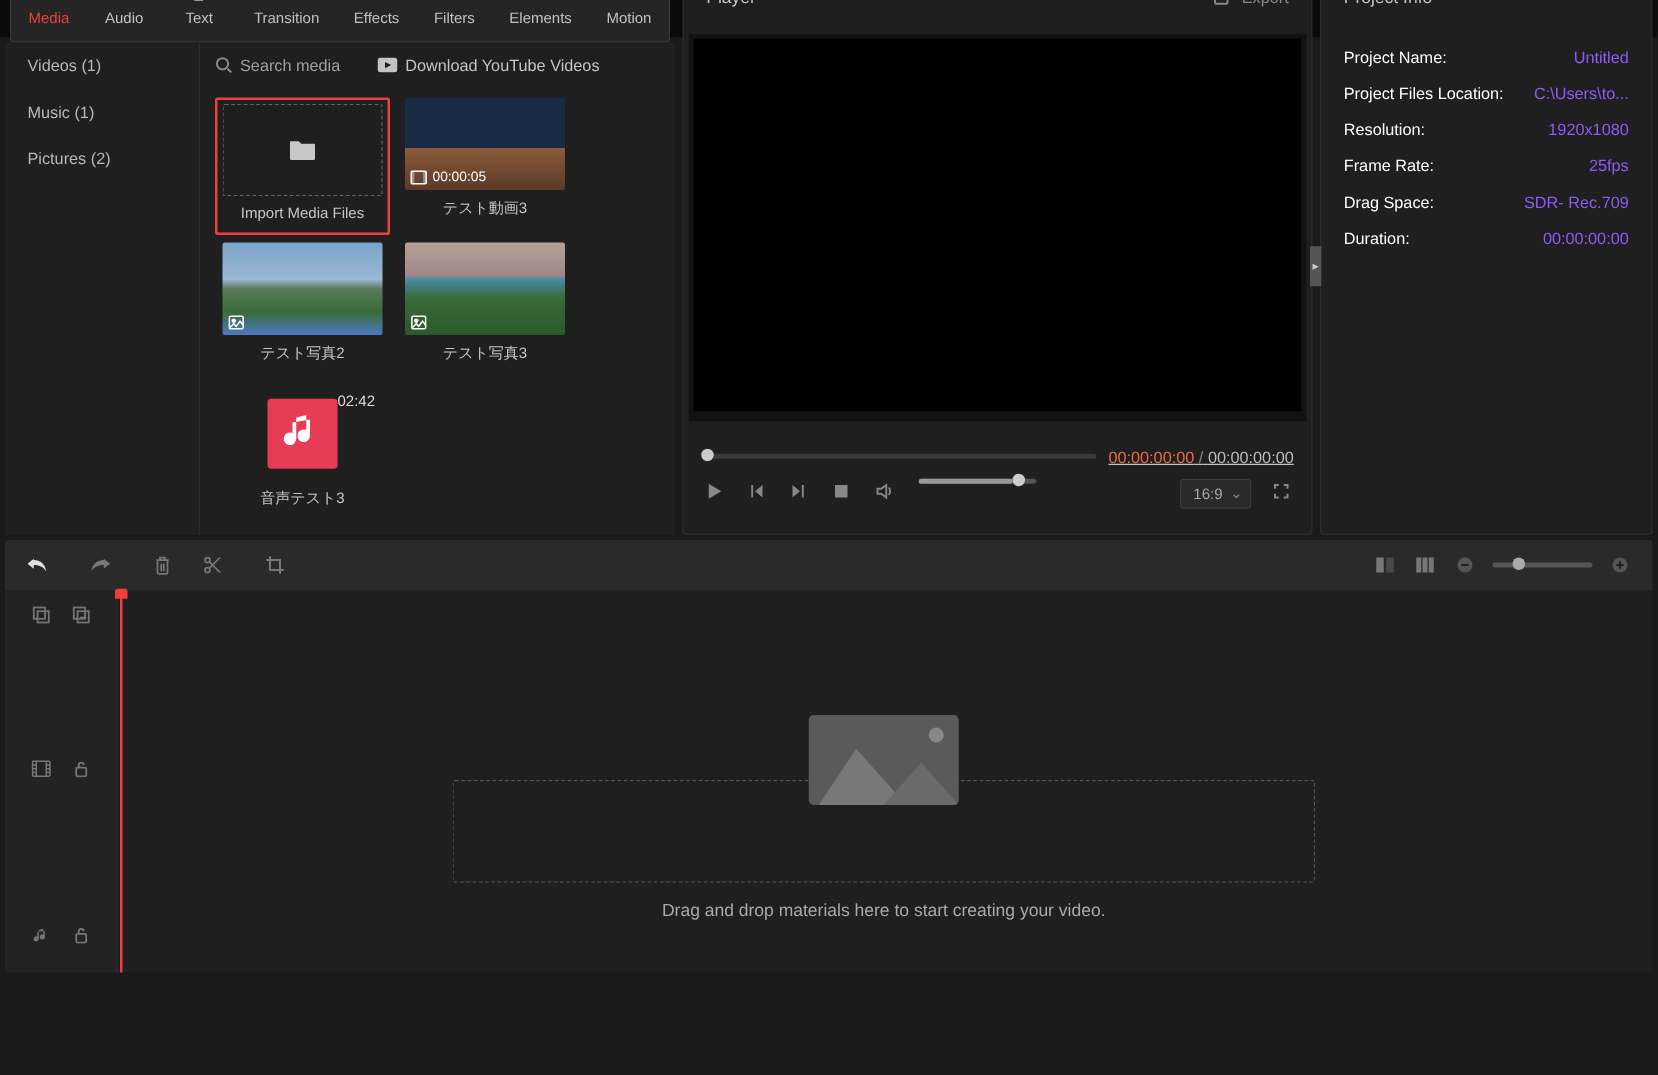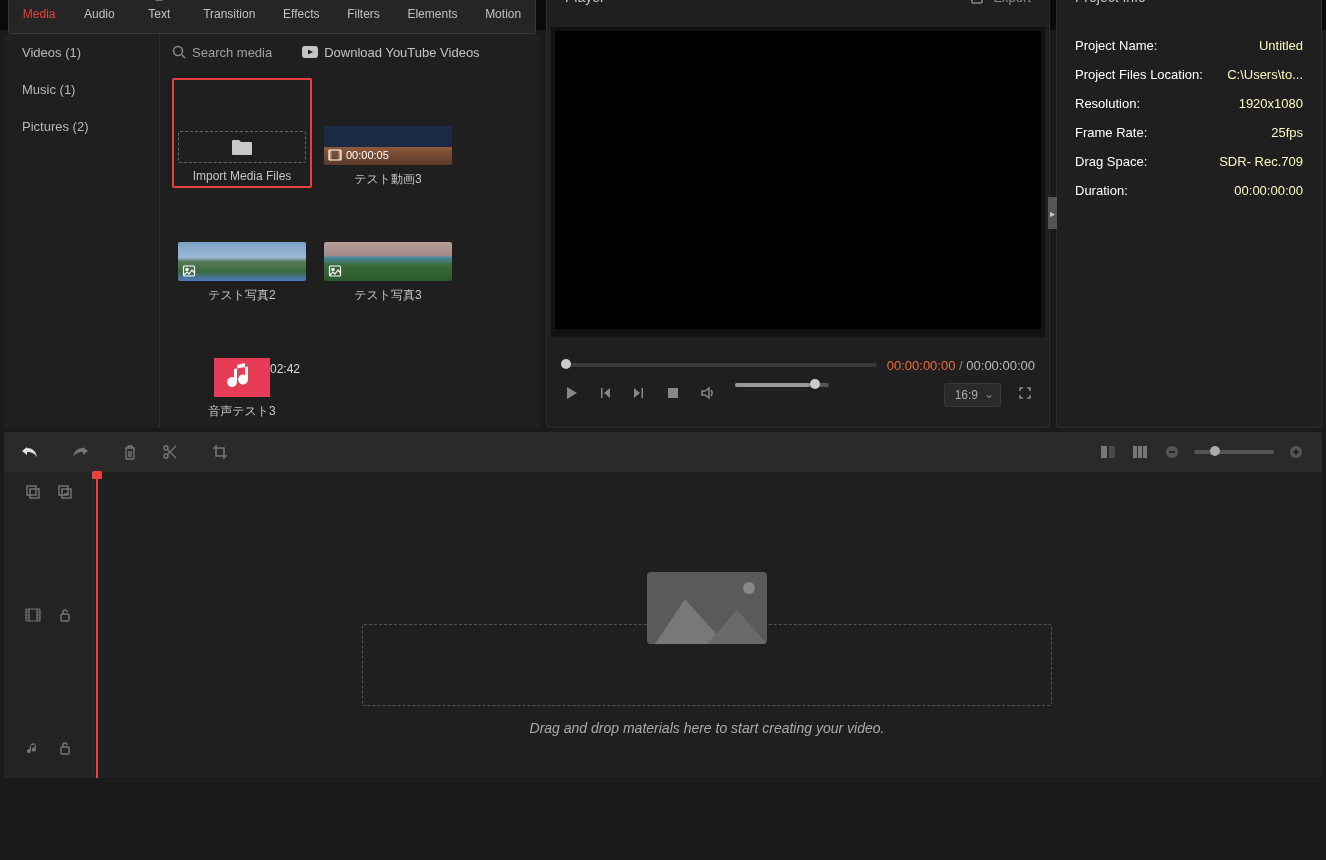--- a/index.html
+++ b/index.html
@@ -32,21 +32,21 @@
 .sidebar-item.active { background: #2a2a2a; border-left: 3px solid #ee3f3f; padding-left: 15px; color: #e6e6e6; }
 
 
 .search-row { flex: 1; display: flex; align-items: center; gap: 30px; padding: 0 12px; background: #1f1f1f; }
 .search-box { display: flex; align-items: center; gap: 6px; color: #a0a0a0; font-size: 13px; cursor: pointer; }
 .download-yt { display: flex; align-items: center; gap: 6px; color: #c4c4c4; font-size: 13px; cursor: pointer; }
 
 
 .media-grid { flex: 1; background: #1f1f1f; display: grid; grid-template-columns: repeat(2, 140px); grid-auto-rows: 110px; gap: 6px 6px; padding: 8px 12px; align-content: start; }
 .media-cell { display: flex; flex-direction: column; align-items: center; gap: 6px; }
-.media-thumb { width: 128px; height: 74px; background: #2a2a2a; border-radius: 2px; display: flex; align-items: center; justify-content: center; position: relative; overflow: hidden; margin-top: 48px; }
+.media-thumb { width: 128px; height: 74px; background: #2a2a2a; border-radius: 2px; display: flex; align-items: center; justify-content: center; position: relative; overflow: hidden; }
 .media-label { font-size: 12px; color: #c6c6c6; text-align: center; }
 .import-cell { border: 2px solid #ee3f3f; padding: 3px; border-radius: 2px; }
 .import-thumb { border: 1px dashed #666; background: transparent; }
 .folder-icon { width: 22px; height: 18px; }
 .thumb-badge { position: absolute; left: 4px; bottom: 3px; display: flex; align-items: center; gap: 4px; font-size: 11px; color: #fff; }
 .thumb-badge-icon { width: 14px; height: 14px; }
 .audio-icon { width: 38px; height: 38px; color: #fff; }
 .audio-dur { position: absolute; top: 4px; right: 6px; font-size: 12px; color: #ddd; }
 
 .video-night { background: linear-gradient(#1a2a44 0%, #1a2a44 55%, #8b5a3a 55%, #5a3a28 100%); }
@@ -54,21 +54,21 @@
 .photo-lake2 { background: linear-gradient(#b8a098 0%, #a08888 35%, #4a8aa4 40%, #3a6a3a 60%, #2a5a2a 100%); }
 
 
 .player-panel { flex: 1; background: #1f1f1f; display: flex; flex-direction: column; border: 1px solid #2c2c2c; border-radius: 3px; }
 .player-header { height: 60px; display: flex; align-items: center; justify-content: space-between; padding: 0 18px; }
 .player-title { font-size: 14px; color: #c4c4c4; }
 .export-btn { display: flex; align-items: center; gap: 8px; color: #888; font-size: 13px; cursor: pointer; }
 .player-body { flex: 1; background: #121212; margin: 0 4px; padding: 4px; }
 .player-viewport { width: 100%; height: 298px; background: #000; }
 .player-controls { height: 90px; display: flex; flex-direction: column; justify-content: center; padding: 8px 14px; gap: 10px; }
-.timeline-row { display: flex; align-items: center; gap: 10px; }
+.timeline-row { display: flex; align-items: center; gap: 10px; text-decoration: underline; }
 .timeline-track { flex: 1; height: 4px; background: #3a3a3a; border-radius: 2px; position: relative; }
 .timeline-knob { position: absolute; left: 0; top: -4px; width: 10px; height: 10px; background: #ccc; border-radius: 50%; }
 .time-text { font-size: 13px; }
 .time-current { color: #ee6a3f; }
 .time-sep { color: #888; }
 .time-total { color: #bbb; }
 .transport-row { display: flex; align-items: flex-start; gap: 14px; }
 .transport-btn { width: 20px; height: 20px; color: #888; cursor: pointer; display: flex; align-items: center; justify-content: center; }
 .volume-track { width: 94px; height: 4px; background: #555; border-radius: 2px; position: relative; margin-left: 4px; }
 .volume-fill { position: absolute; left: 0; top: 0; height: 100%; width: 80%; background: #999; border-radius: 2px; }
@@ -76,38 +76,38 @@
 .spacer { flex: 1; }
 .aspect-dd { background: #2a2a2a; border: 1px solid #3a3a3a; padding: 4px 22px 4px 10px; font-size: 12px; color: #aaa; border-radius: 3px; position: relative; cursor: pointer; }
 .aspect-dd::after { content: "⌄"; position: absolute; right: 6px; top: 3px; color: #888; }
 
 
 .info-panel { width: 266px; background: #1f1f1f; border: 1px solid #2c2c2c; border-radius: 3px; position: relative; }
 .info-header { height: 60px; display: flex; align-items: center; padding: 0 18px; font-size: 14px; }
 .info-body { padding: 4px 18px; }
 .info-row { display: flex; justify-content: space-between; padding: 7px 0; font-size: 13px; }
 .info-label { color: #ffffff; }
-.info-value { color: #fef9c3; }
+.info-value { color: #8b5cf6; }
 .collapse-handle { position: absolute; left: -9px; top: 50%; width: 9px; height: 32px; background: #555; display: flex; align-items: center; justify-content: center; cursor: pointer; color: #ccc; font-size: 10px; }
 
 
 .editor-toolbar { height: 40px; background: #2a2a2a; display: flex; align-items: center; padding: 0 16px; gap: 20px; margin: 0 4px; border-radius: 3px 3px 0 0; }
 .et-btn { width: 20px; height: 20px; color: #777; cursor: pointer; display: flex; align-items: center; justify-content: center; }
 .et-btn.active { color: #e0e0e0; }
 .et-group { display: flex; gap: 30px; }
 .et-right { display: flex; align-items: center; gap: 12px; }
 .zoom-track { width: 80px; height: 4px; background: #555; border-radius: 2px; position: relative; }
 .zoom-knob { position: absolute; left: 20%; top: -4px; width: 10px; height: 10px; background: #aaa; border-radius: 50%; }
 
 
 .timeline-area { flex: 1; display: flex; background: #1f1f1f; margin: 0 4px 4px 4px; position: relative; height: 306px; }
 .track-head { width: 90px; background: #232323; display: flex; flex-direction: column; border-right: 1px solid #2c2c2c; }
 .track-head-row { height: 40px; display: flex; align-items: center; justify-content: center; gap: 12px; color: #666; }
 .track-head-row.tall { flex: 1; }
-.track-content { flex: 1; position: relative; font-style: italic; }
+.track-content { flex: 1; position: relative; }
 .playhead { position: absolute; left: 2px; top: 0; width: 2px; height: 100%; background: #ee3f3f; }
 .playhead::before { content: ""; position: absolute; top: -1px; left: -4px; width: 10px; height: 8px; background: #ee3f3f; border-radius: 2px 2px 0 0; }
 .dropzone { position: absolute; left: 268px; top: 100px; width: 690px; text-align: center; }
 .dropzone-img-wrap { display: flex; justify-content: center; margin-bottom: -20px; }
 .dropzone-img { width: 120px; height: 72px; background: #5a5a5a; border-radius: 4px; display: flex; align-items: flex-end; overflow: hidden; position: relative; }
 .dropzone-img::after { content: ""; position: absolute; right: 12px; top: 10px; width: 12px; height: 12px; background: #888; border-radius: 50%; }
 .mtn1 { width: 0; height: 0; border-left: 30px solid transparent; border-right: 40px solid transparent; border-bottom: 45px solid #787878; margin-left: 8px; }
 .mtn2 { width: 0; height: 0; border-left: 30px solid transparent; border-right: 30px solid transparent; border-bottom: 34px solid #6a6a6a; margin-left: -18px; }
 .dropzone-box { border: 1px dashed #555; height: 82px; border-radius: 2px; }
 .dropzone-text { margin-top: 14px; font-size: 14px; color: #aaa; }

